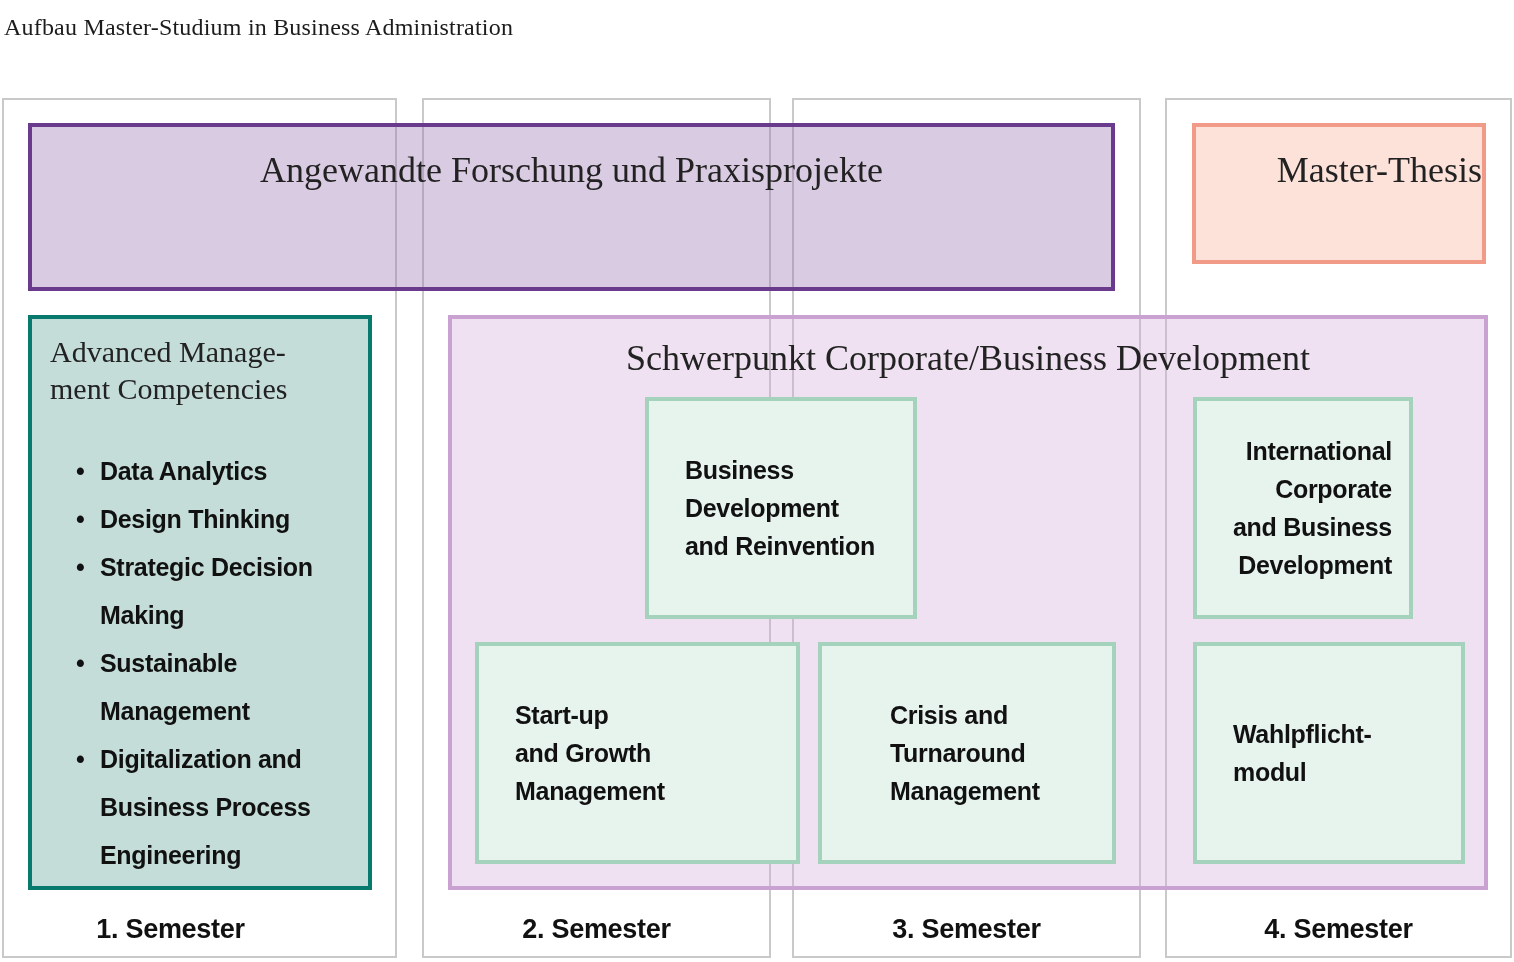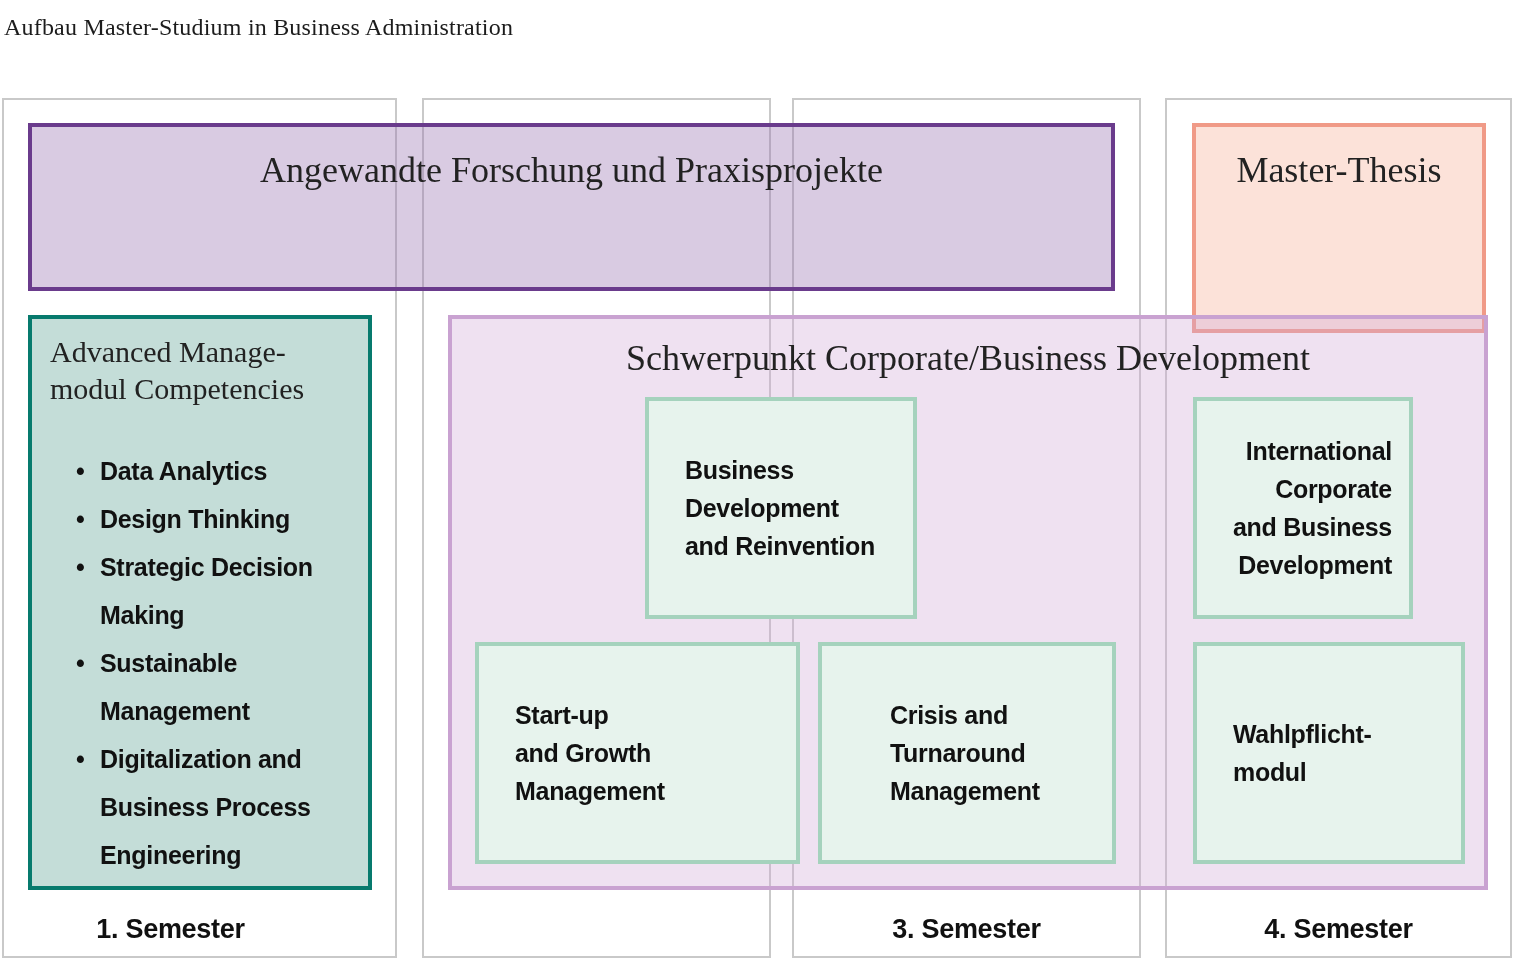--- a/index.html
+++ b/index.html
@@ -78,25 +78,25 @@
     font-weight: 400;
     color: #222222;
   }
 
   
   .thesis-box {
     position: absolute;
     left: 1192px;
     top: 123px;
     width: 294px;
-    height: 210px;
+    height: 141px;
     box-sizing: border-box;
     border: 4px solid #f09a87;
     background: #fce2d9;
-    text-align: center;
+    text-align: right;
   }
   .thesis-box .box-heading { margin-top: 22px; }
 
   
   .competencies-box {
     position: absolute;
     left: 28px;
     top: 315px;
     width: 344px;
     height: 575px;
@@ -186,21 +186,21 @@
   <div class="research-banner">
     <span class="box-heading">Angewandte Forschung und Praxisprojekte</span>
   </div>
 
   <div class="thesis-box">
     <span class="box-heading">Master-Thesis</span>
   </div>
 
   <div class="competencies-box">
     <div class="competencies-heading">Advanced Manage-
-modul Competencies</div>
+ment Competencies</div>
     <ul class="competencies-list">
       <li>
         <span class="bullet-marker">•</span>
         <span class="bullet-text">Data Analytics</span>
       </li>
       <li>
         <span class="bullet-marker">•</span>
         <span class="bullet-text">Design Thinking</span>
       </li>
       <li>
@@ -246,16 +246,17 @@
 Corporate
 and Business
 Development</div>
   </div>
   <div class="module-box mod-wahlpflicht">
     <div class="module-label">Wahlpflicht-
 modul</div>
   </div>
 
   <div class="sem-label sem-1">1. Semester</div>
+  <div class="sem-label sem-2">2. Semester</div>
   <div class="sem-label sem-3">3. Semester</div>
   <div class="sem-label sem-4">4. Semester</div>
 
 </div>
 
 </body></html>

